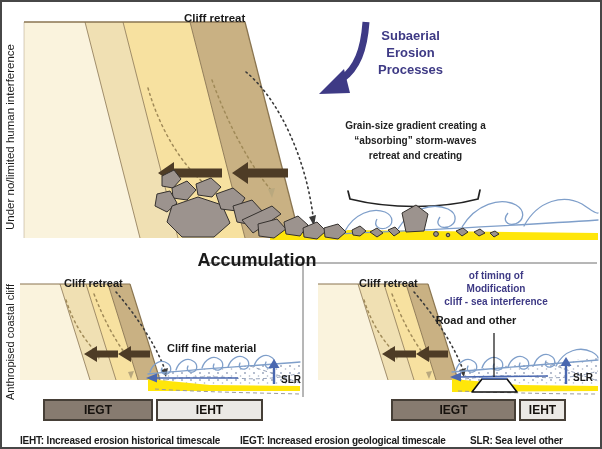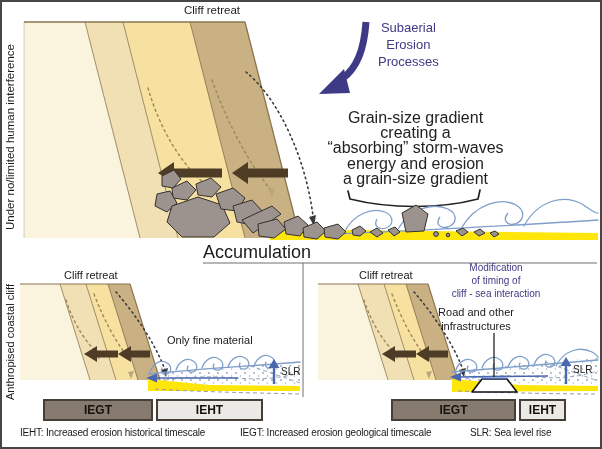--- a/index.html
+++ b/index.html
@@ -3,21 +3,21 @@
 <meta charset="utf-8">
 <style>
   html,body{margin:0;padding:0;}
   body{
     width:602px;height:449px;position:relative;overflow:hidden;
     background:#fff;font-family:"Liberation Sans",sans-serif;color:var(--text,#1a1a1a);
   }
   .frame{position:absolute;inset:0;border:2px solid #474747;box-sizing:border-box;z-index:5;pointer-events:none;}
   svg.canvas{position:absolute;left:0;top:0;z-index:1;}
   .lbl{position:absolute;z-index:3;white-space:nowrap;}
-  .w6{font-weight:400;}
+  .w6{font-weight:700;margin-top:8px;}
   .purple{color:var(--accent-purple);}
   .vlabel{
     position:absolute;z-index:3;writing-mode:vertical-rl;transform:rotate(180deg);
     text-align:center;font-size:11.5px;letter-spacing:0;color:#1c1c1c;
   }
   .block{position:absolute;z-index:3;text-align:center;}
   .block.left{text-align:center;}
   .tbox{
     position:absolute;z-index:3;display:flex;align-items:center;justify-content:center;
     border:2px solid var(--box-border);box-sizing:border-box;
@@ -258,56 +258,54 @@
 <div class="vlabel" style="left:4px;top:268px;height:148px;font-size:11px;">Anthropised coastal cliff</div>
 
 <div class="lbl w6" style="left:184px;top:4px;font-size:11.5px;">Cliff retreat</div>
 
 <div class="block left purple w6" style="left:378px;top:19px;font-size:13px;line-height:17px;">
   <div>Subaerial</div>
   <div>Erosion</div>
   <div>Processes</div>
 </div>
 
-<div class="block w6" style="left:318px;top:110px;width:195px;font-size:16px;line-height:15.2px;color:#222;">
+<div class="block w6" style="left:318px;top:110px;width:195px;font-size:10px;line-height:15.2px;color:#222;">
   <div>Grain-size gradient creating a</div>
   <div>“absorbing” storm-waves</div>
-  <div>energy and erosion</div>
-  <div>a grain-size gradient</div>
+  <div>retreat and creating</div>
 </div>
 
 <div class="block w6" style="left:192px;top:242px;width:130px;font-size:18px;">Accumulation</div>
 
 <div class="lbl w6" style="left:64px;top:269px;font-size:11px;">Cliff retreat</div>
-<div class="lbl w6" style="left:167px;top:334px;font-size:11px;">Only fine material</div>
+<div class="lbl w6" style="left:167px;top:334px;font-size:11px;">Cliff fine material</div>
 <div class="lbl w6" style="left:281px;top:366px;font-size:10px;">SLR</div>
 
 <div class="lbl w6" style="left:359px;top:269px;font-size:11px;">Cliff retreat</div>
 
 <div class="block purple w6" style="left:430px;top:262px;width:132px;font-size:10px;line-height:12.8px;">
+  <div>of timing of</div>
   <div>Modification</div>
-  <div>of timing of</div>
-  <div>cliff - sea interaction</div>
+  <div>cliff - sea interference</div>
 </div>
 
 <div class="block w6" style="left:416px;top:305px;width:120px;font-size:11px;line-height:14px;">
   <div>Road and other</div>
-  <div>infrastructures</div>
 </div>
 
 <div class="lbl w6" style="left:573px;top:364px;font-size:10px;">SLR</div>
 
 <div class="tbox dark" style="left:43px;top:399px;width:110px;height:22px;">
   <span>IEGT</span>
 </div>
 <div class="tbox light" style="left:156px;top:399px;width:107px;height:22px;">
   <span>IEHT</span>
 </div>
 <div class="tbox dark" style="left:391px;top:399px;width:125px;height:22px;">
   <span>IEGT</span>
 </div>
 <div class="tbox light" style="left:519px;top:399px;width:47px;height:22px;">
   <span>IEHT</span>
 </div>
 
 <div class="lbl w6" style="left:20px;top:427px;font-size:10px;letter-spacing:-0.2px;">IEHT: Increased erosion historical timescale</div>
 <div class="lbl w6" style="left:240px;top:427px;font-size:10px;letter-spacing:-0.2px;">IEGT: Increased erosion geological timescale</div>
-<div class="lbl w6" style="left:470px;top:427px;font-size:10px;letter-spacing:-0.2px;">SLR: Sea level rise</div>
+<div class="lbl w6" style="left:470px;top:427px;font-size:10px;letter-spacing:-0.2px;">SLR: Sea level other</div>
 
 </body></html>

